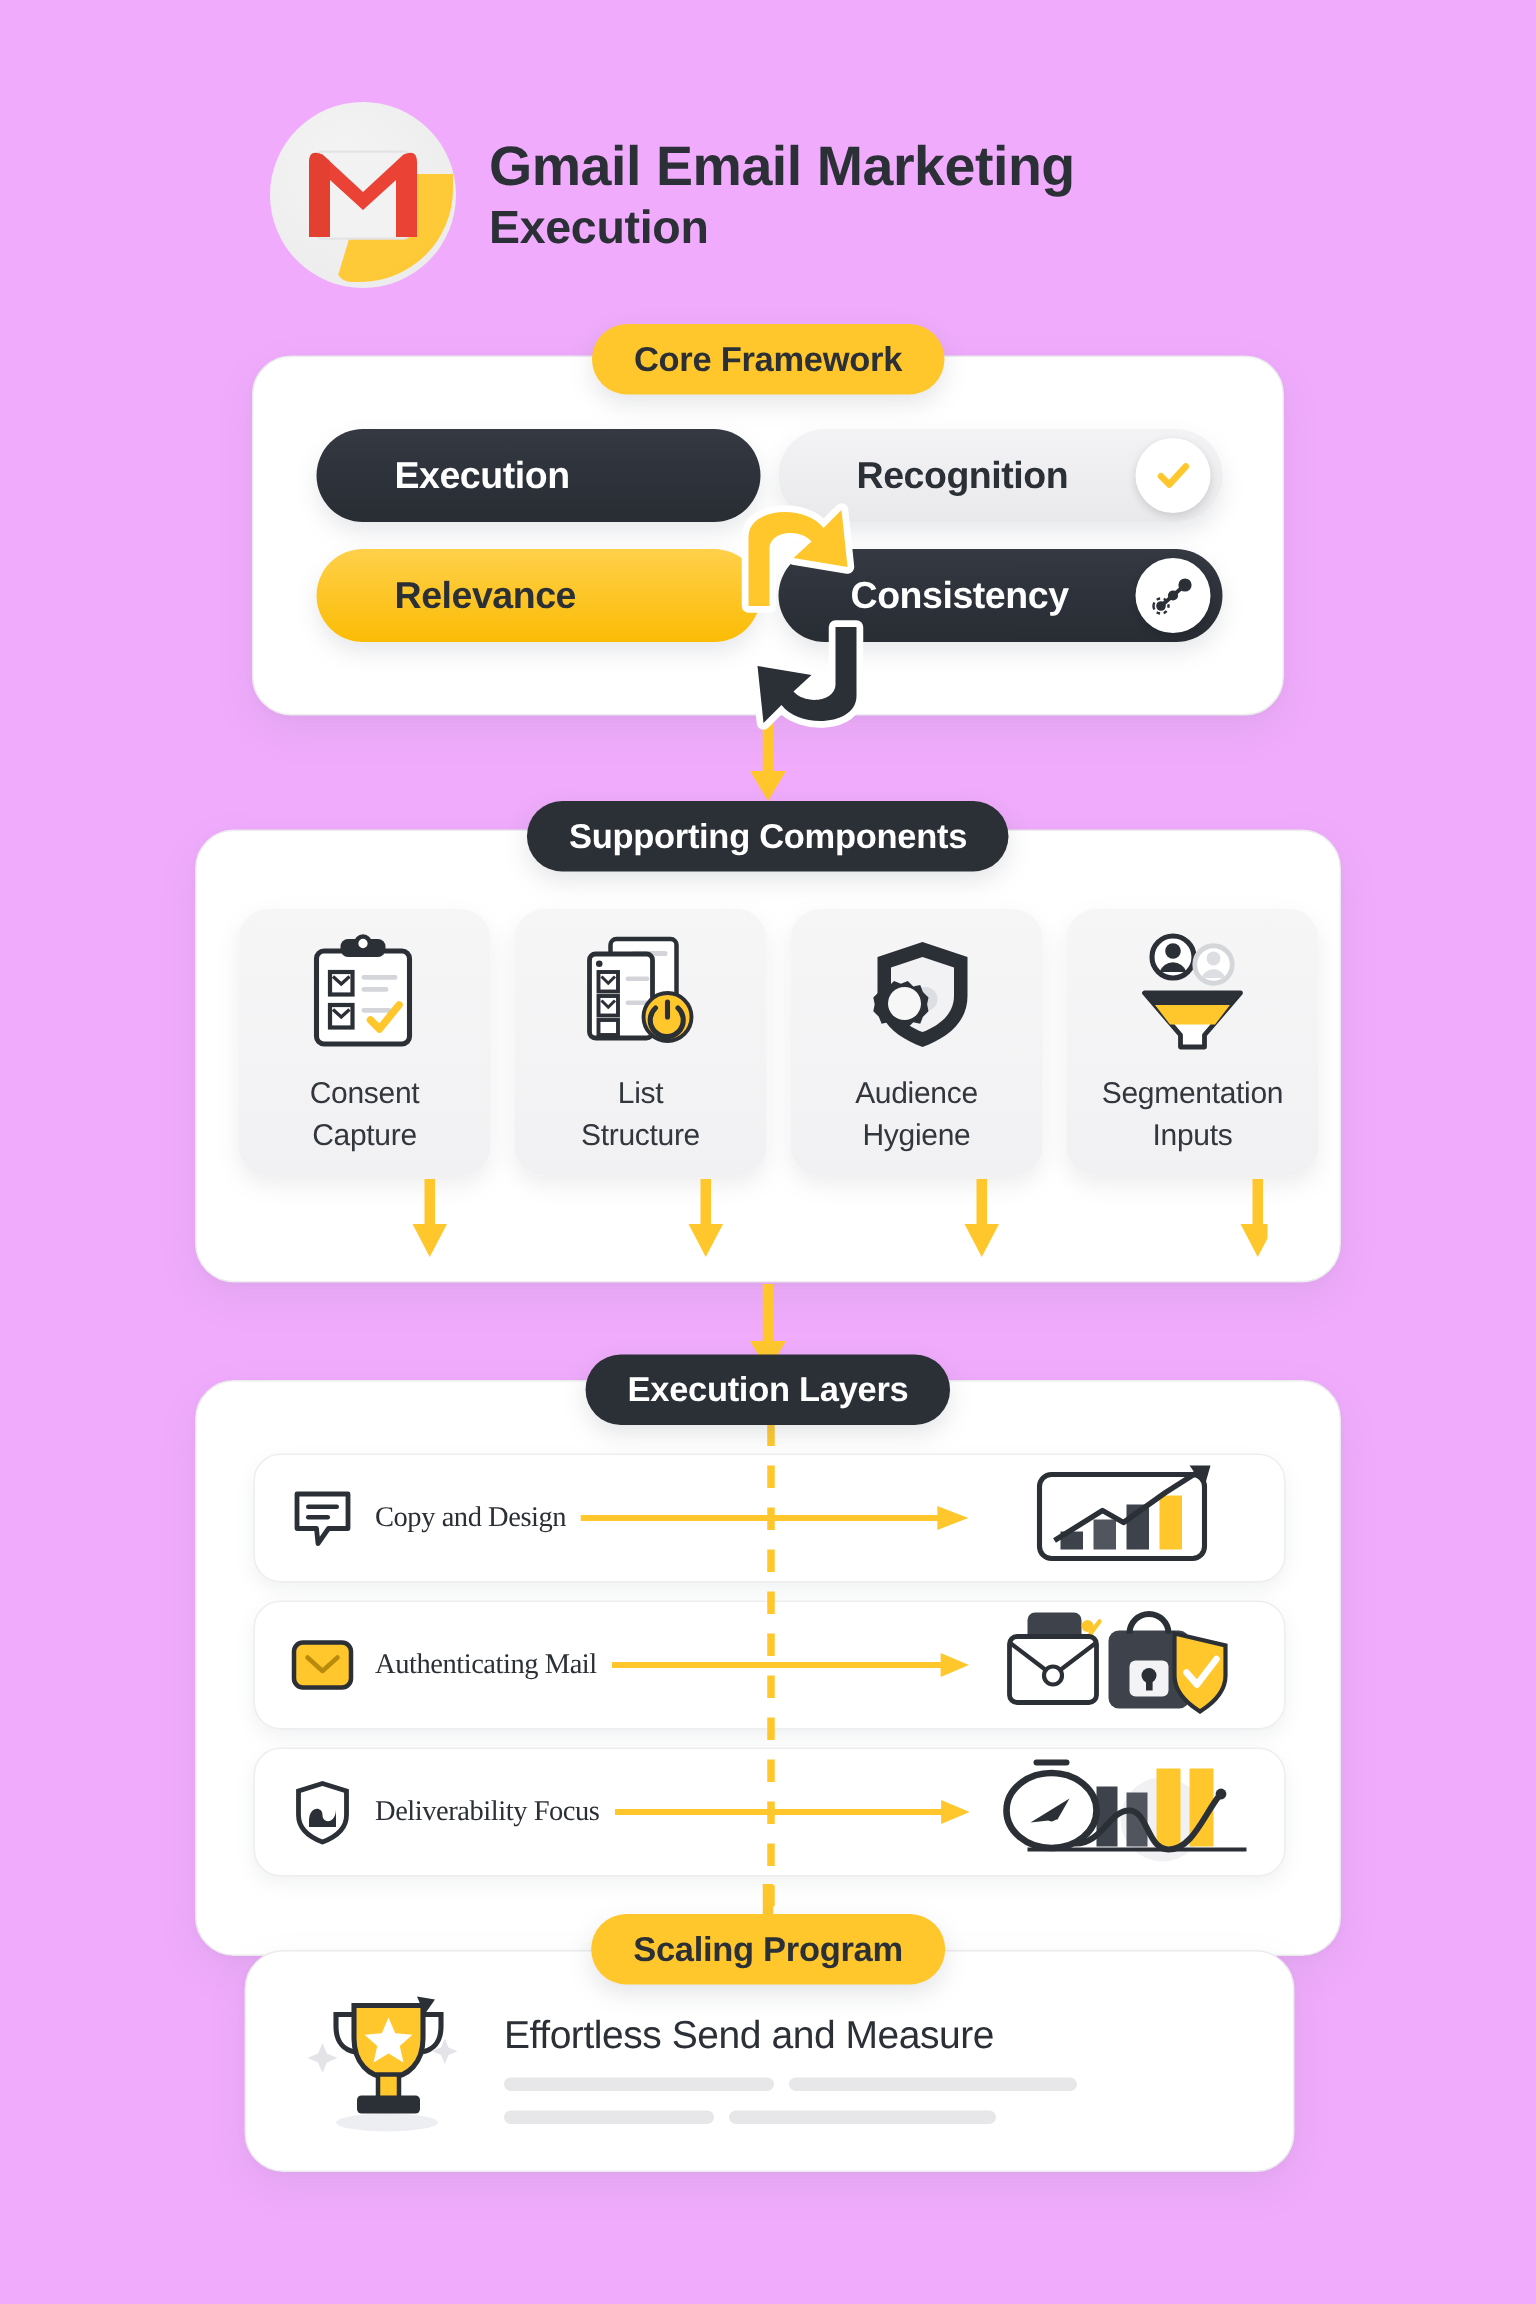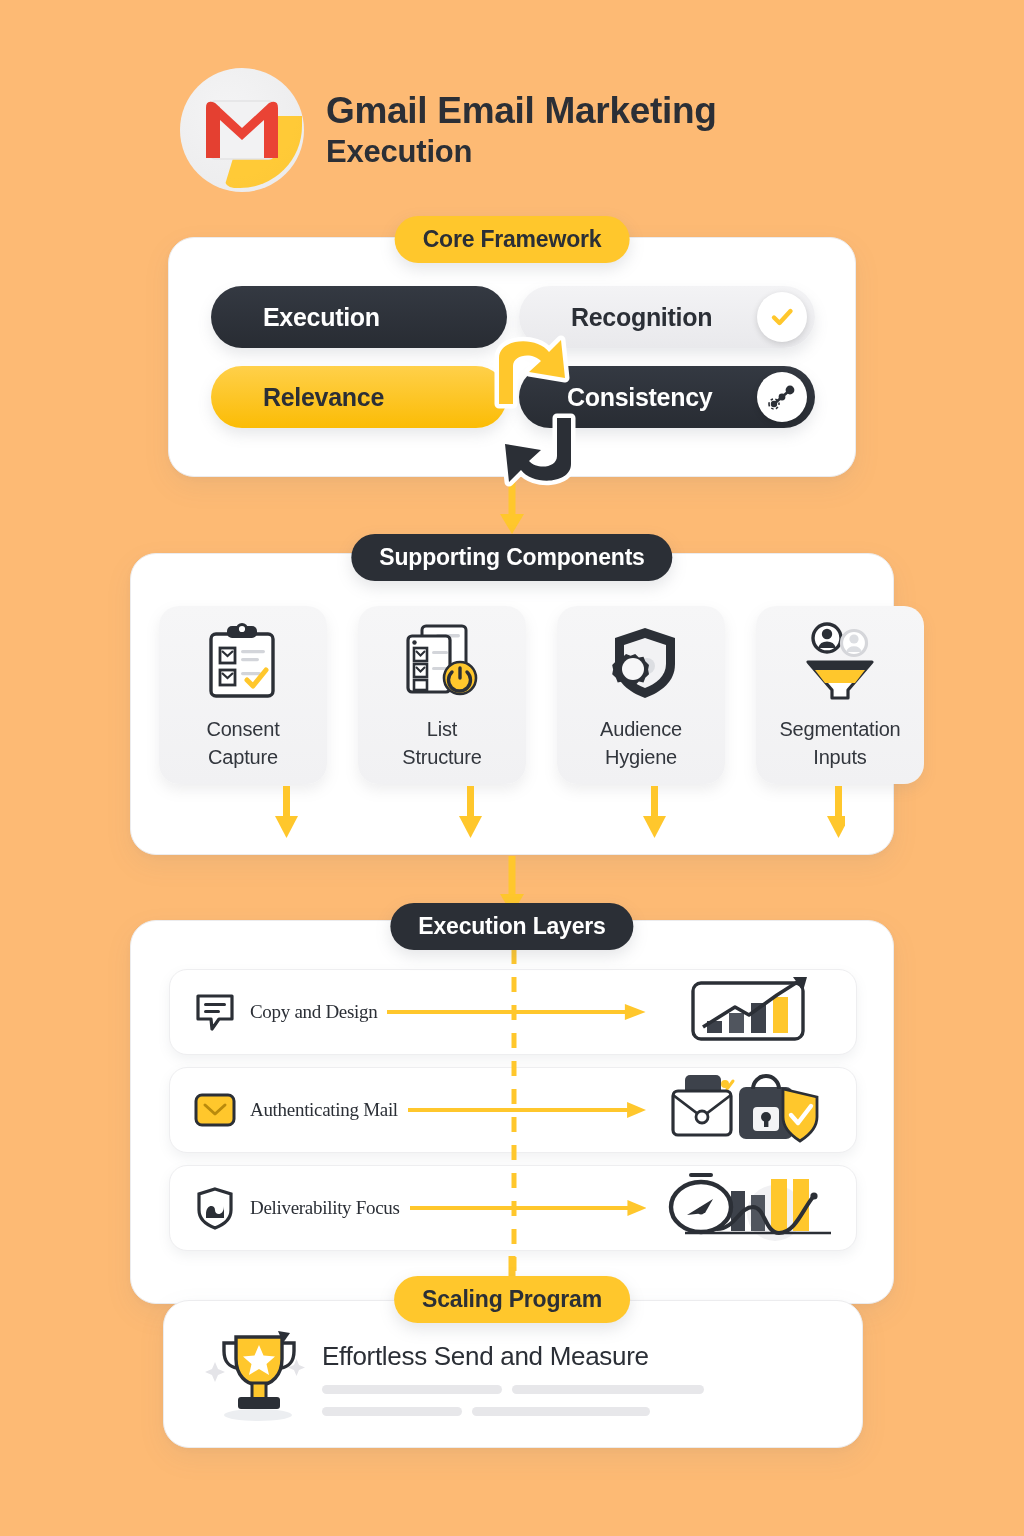--- a/index.html
+++ b/index.html
@@ -2,21 +2,21 @@
 <html><head>
 <meta charset="utf-8">
 <style>
   * { box-sizing: border-box; margin: 0; padding: 0; }
   html, body {
     width: 1024px; height: 1536px;
     background: #fafafa;
     font-family: "Liberation Sans", sans-serif;
     overflow: hidden;
   }
-  .page { position: relative; width: 1024px; height: 1536px; background: #fdba74; }
+  .page { position: relative; width: 1024px; height: 1536px; background: #f0abfc; }
 
   
   .header { position: absolute; left: 180px; top: 68px; display: flex; align-items: center; gap: 22px; }
   .logo-wrap { position: relative; width: 124px; height: 124px; flex: 0 0 124px; }
   .logo-circle {
     position: absolute; inset: 0; border-radius: 50%;
     background: radial-gradient(circle at 40% 35%, #f4f4f5 0%, #ededee 70%, #e8e8ea 100%);
   }
   .logo-yellowsweep {
     position: absolute; right: 2px; bottom: 4px; width: 78px; height: 72px;
@@ -68,21 +68,21 @@
     position: absolute; right: 8px; top: 50%; transform: translateY(-50%);
     width: 50px; height: 50px; border-radius: 50%; background: #ffffff;
     display: flex; align-items: center; justify-content: center;
     box-shadow: 0 2px 6px rgba(0,0,0,.14);
   }
   .cycle-wrap { position: absolute; left: 268px; top: 36px; width: 112px; height: 178px; z-index: 5; }
 
   
   #support-panel { left: 130px; top: 553px; width: 764px; height: 302px; }
   #support-badge { top: 534px; }
-  .comp-row { position: absolute; left: 28px; top: 52px; display: flex; gap: 31px; }
+  .comp-row { position: absolute; left: 28px; top: 52px; display: flex; gap: 16px; }
   .comp-card {
     width: 168px; height: 178px; border-radius: 20px;
     background: linear-gradient(180deg,#f6f6f7 0%, #f1f1f3 100%);
     box-shadow: 0 6px 14px rgba(120,125,135,.13);
     display: flex; flex-direction: column; align-items: center; padding-top: 14px;
   }
   .comp-ico { width: 104px; height: 84px; display: flex; align-items: center; justify-content: center; }
   .comp-label { margin-top: 12px; text-align: center; font-size: 20px; font-weight: 400;
                 color: #32363d; line-height: 1.38; letter-spacing: -0.2px; }
 
@@ -101,21 +101,21 @@
   .exec-ico { width: 46px; height: 46px; margin-left: 22px; flex: 0 0 46px;
               display: flex; align-items: center; justify-content: center; }
   .exec-label { margin-left: 12px; font-size: 19px; font-weight: 400; color: #2b2f36; letter-spacing: -0.3px; white-space: nowrap; font-family: Liberation Serif, serif; }
   .exec-arrow { flex: 1; height: 24px; margin: 0 10px; position: relative; }
   .exec-art { width: 190px; flex: 0 0 190px; height: 74px; margin-right: 10px;
               display: flex; align-items: center; justify-content: center; }
 
   
   #scale-panel { left: 163px; top: 1300px; width: 700px; height: 148px; }
   #scale-badge { top: 1276px; }
-  .scale-inner { position: absolute; left: 26px; top: 22px; display: flex; align-items: center; gap: 0; }
+  .scale-inner { position: absolute; left: 26px; top: 22px; display: flex; align-items: center; gap: 14px; }
   .trophy-box { width: 132px; height: 104px; display:flex; align-items:center; justify-content:center; }
   .scale-text-col { display: flex; flex-direction: column; gap: 13px; padding-top: 6px; }
   .scale-title { font-size: 26px; font-weight: 400; color: #2b2f36; letter-spacing: -0.3px; }
   .bar-line { display: flex; gap: 10px; }
   .bar { height: 9px; border-radius: 5px; background: #e7e7ea; }
 
   
   .vconn { position: absolute; z-index: 2; }
 </style>
 </head>

